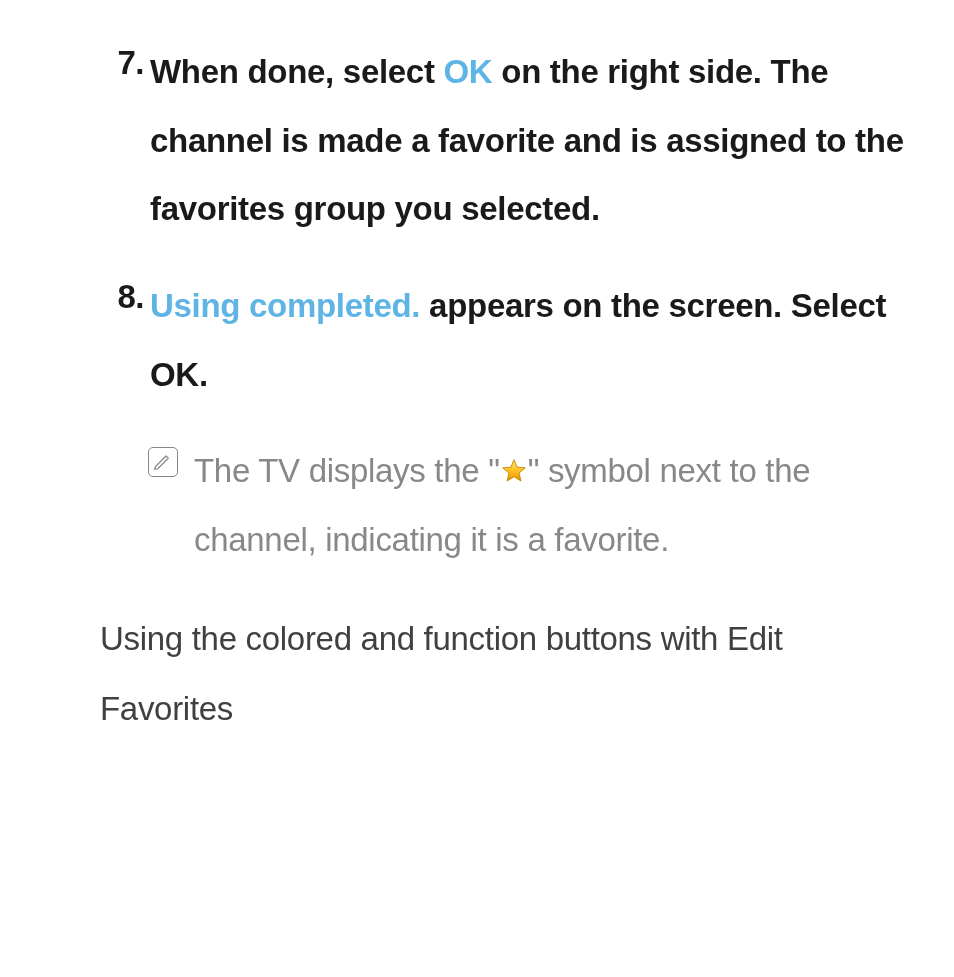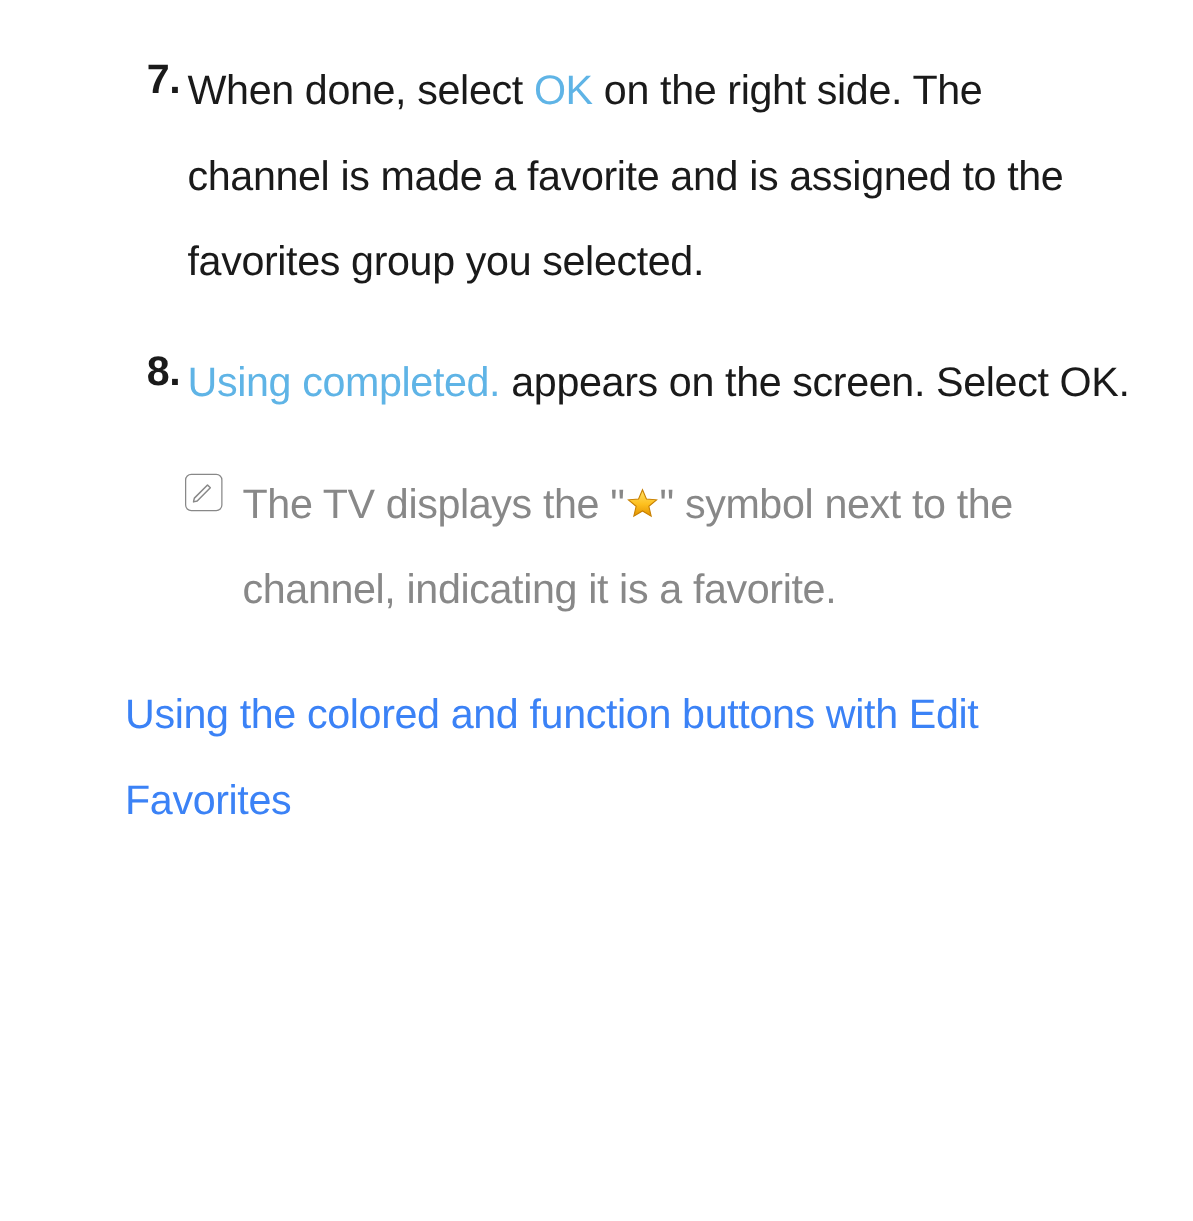--- a/index.html
+++ b/index.html
@@ -32,21 +32,21 @@
     line-height: 1.4;
     position: relative;
     top: 2px;
   }
   .step-body {
     font-size: 33px;
     line-height: 2.08;
     letter-spacing: -0.3px;
     color: #1a1a1a;
     flex: 1;
-    font-weight: 400;
+    font-weight: 700;
   }
   .step-body .hl {
     color: #5fb4e6;
   }
   .note-row {
     display: flex;
     align-items: flex-start;
     margin-left: 48px;
     margin-top: 14px;
     margin-bottom: 30px;
@@ -82,21 +82,21 @@
     width: 26px;
     height: 26px;
     vertical-align: -2px;
     margin: 0 1px;
   }
   .star svg { display: block; }
   .section-heading {
     font-size: 33px;
     line-height: 2.1;
     letter-spacing: -0.3px;
-    color: #3b82f6;
+    color: #404040;
     margin-top: 8px;
     font-weight: 400;
   }
 </style>
 </head>
 <body>
 
 <div class="page">
 
   <div class="step">

